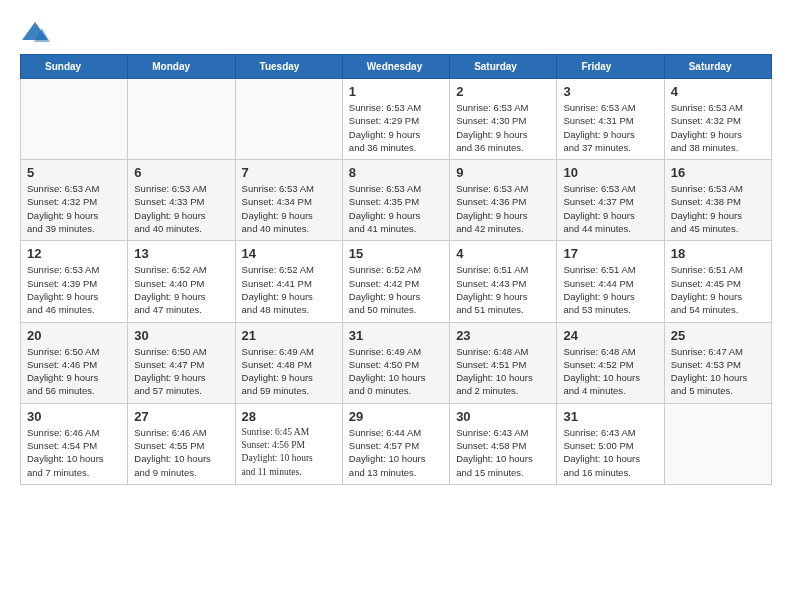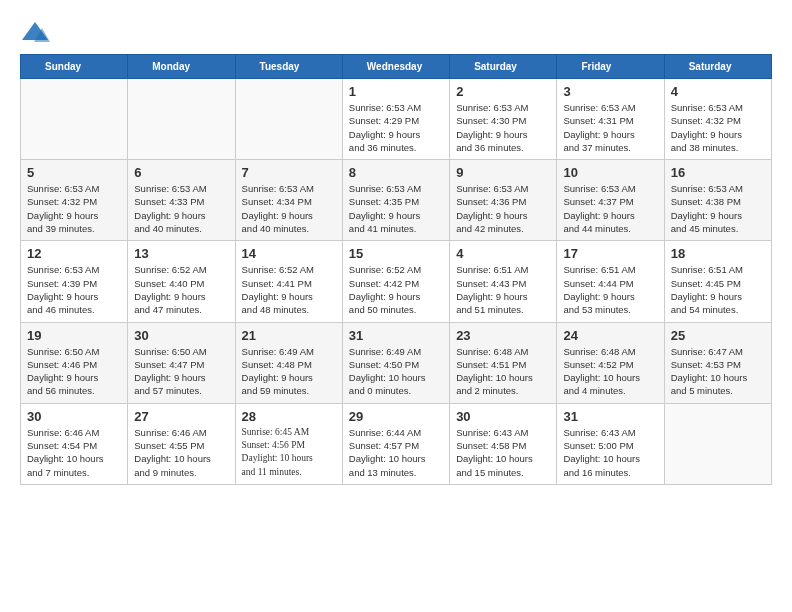--- a/index.html
+++ b/index.html
@@ -251,21 +251,21 @@
         <td>
           <span class="day-number">18</span>
           <div class="day-info" style="white-space: pre-line;">Sunrise: 6:51 AM
 Sunset: 4:45 PM
 Daylight: 9 hours
 and 54 minutes.</div>
         </td>
       </tr>
       <tr>
         <td>
-          <span class="day-number">19</span>
+          <span class="day-number">20</span>
           <div class="day-info" style="white-space: pre-line;">Sunrise: 6:50 AM
 Sunset: 4:46 PM
 Daylight: 9 hours
 and 56 minutes.</div>
         </td>
         <td>
           <span class="day-number">30</span>
           <div class="day-info" style="white-space: pre-line;">Sunrise: 6:50 AM
 Sunset: 4:47 PM
 Daylight: 9 hours

